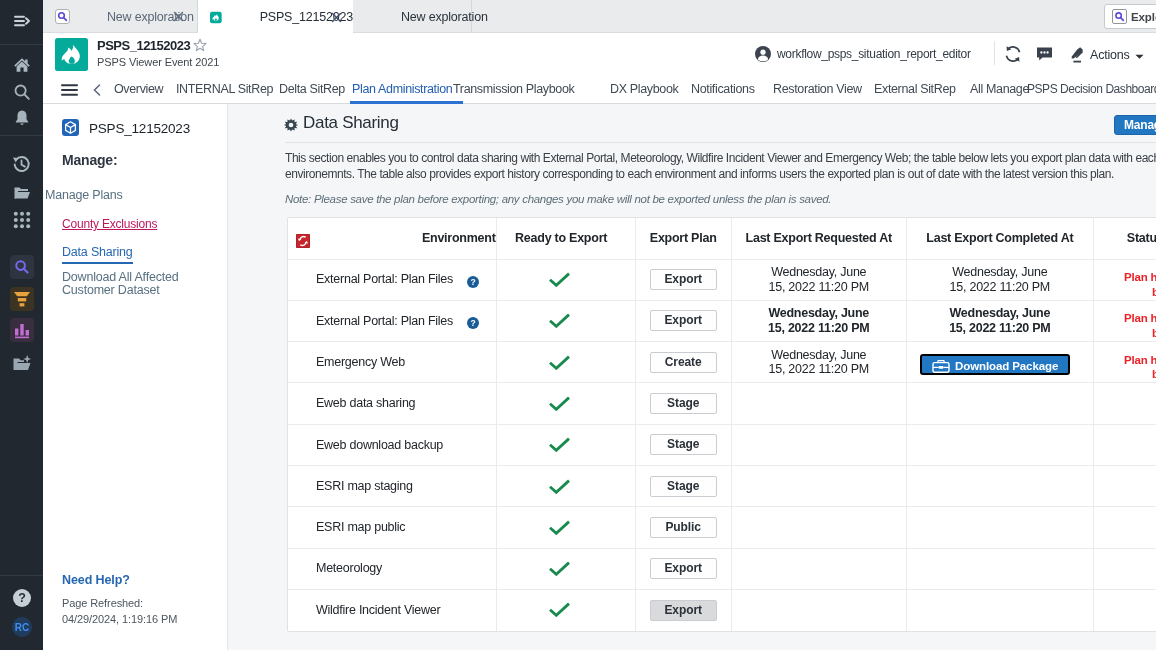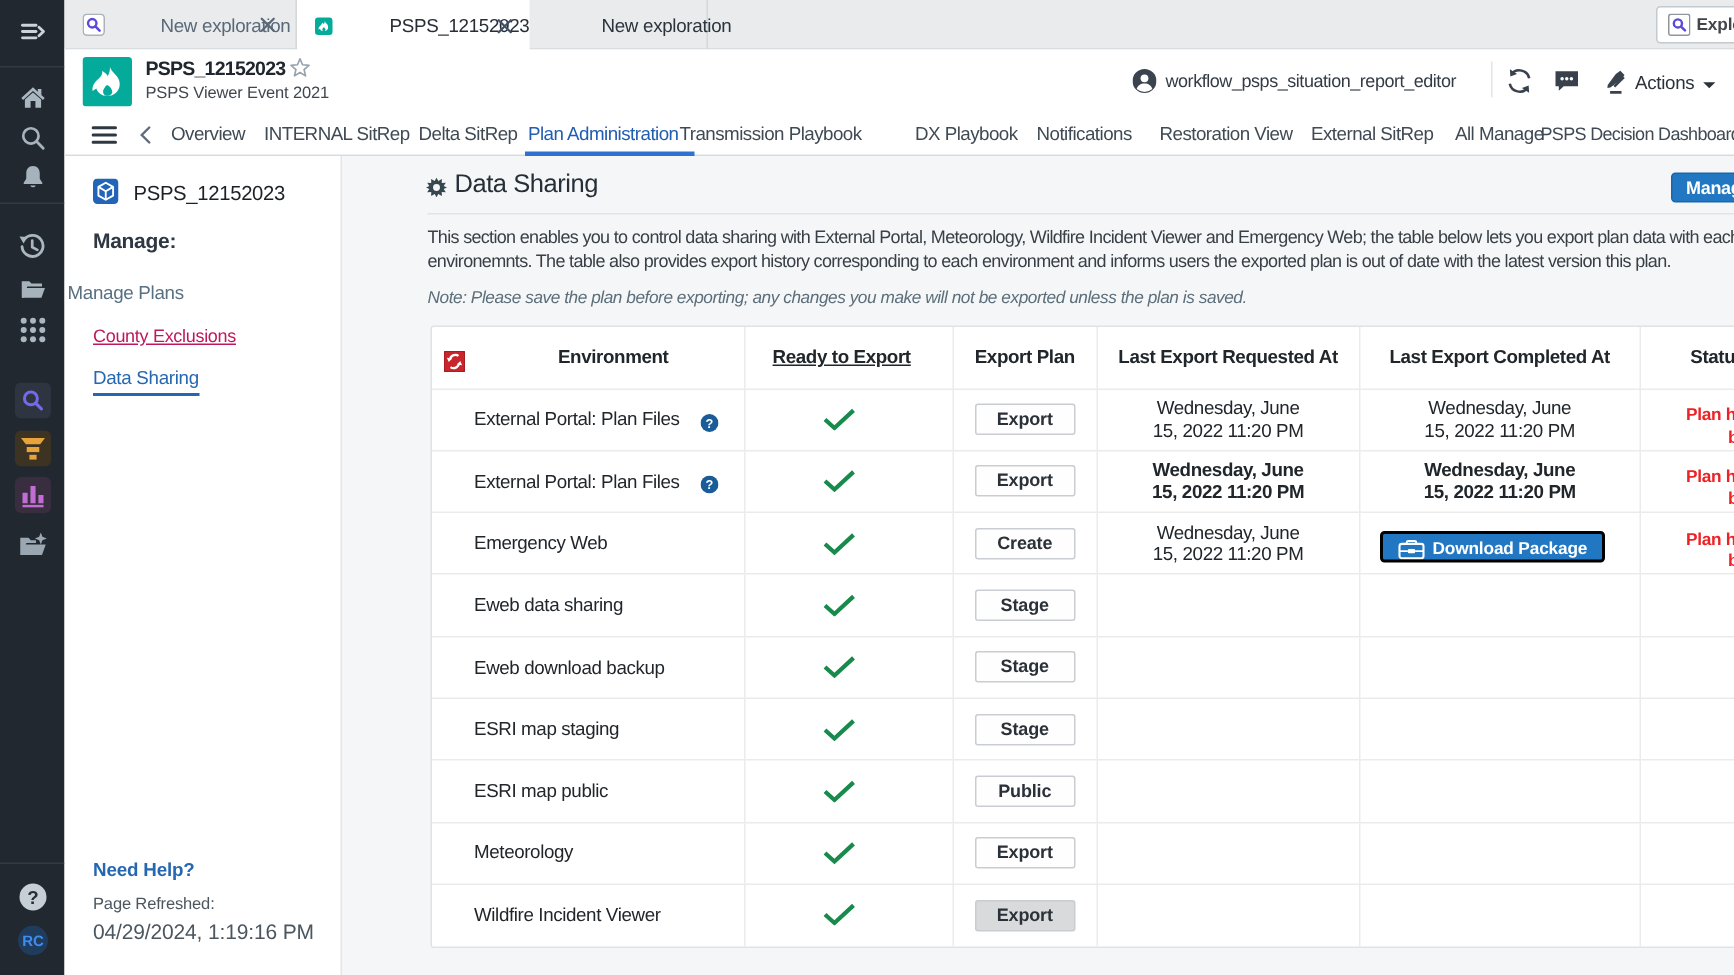--- a/index.html
+++ b/index.html
@@ -263,41 +263,42 @@
       <g fill="none" stroke="#fff" stroke-width="1.25" stroke-linejoin="round">
         <path d="M8.5 2.8 L13.4 5.6 V11.4 L8.5 14.2 L3.6 11.4 V5.6 Z"></path>
         <path d="M3.6 5.6 L8.5 8.5 L13.4 5.6 M8.5 8.5 V14.2"></path>
       </g>
     </svg>
   <div style="position:absolute; left:46px; top:17px; font-size:13.5px; letter-spacing:-0.2px; color:#1b2127; white-space:nowrap;">PSPS_12152023</div>
   <div style="position:absolute; left:19px; top:48px; font-size:14px; font-weight:bold; letter-spacing:-0.2px; color:#2e3742;">Manage:</div>
   <div style="position:absolute; left:2px; top:84px; font-size:12.5px; letter-spacing:-0.2px; color:#587080;">Manage Plans</div>
   <div style="position:absolute; left:19px; top:113px; font-size:12px; letter-spacing:-0.2px; color:#be185d;text-decoration:underline;">County Exclusions</div>
   <div style="position:absolute; left:19px; top:141px; font-size:12.5px; letter-spacing:-0.2px; color:#2667b1; border-bottom:2px solid #2667b1; padding-bottom:3px;">Data Sharing</div>
+  <div style="position:absolute; left:19px; top:167px; font-size:12.5px; letter-spacing:-0.2px; color:#587080; line-height:12.5px; width:138px;">Download All Affected Customer Dataset</div>
   <div style="position:absolute; left:19px; top:469px; font-size:12.5px; font-weight:bold; letter-spacing:-0.1px; color:#2667b1;">Need Help?</div>
   <div style="position:absolute; left:19px; top:493px; font-size:11px; letter-spacing:-0.1px; color:#4c565f;">Page Refreshed:</div>
-  <div style="position:absolute; left:19px; top:509px; font-size:14px; letter-spacing:-0.1px; color:#4c565f;">04/29/2024, 1:19:16 PM</div>
+  <div style="position:absolute; left:19px; top:509px; font-size:11px; letter-spacing:-0.1px; color:#4c565f;">04/29/2024, 1:19:16 PM</div>
 </div>
 <div id="main">
   <svg style="position:absolute; left:56px; top:14px;" width="14" height="14" viewBox="0 0 28 28">
       <path d="M14 1 L16.4 5.2 L21.2 2.8 L21 8 L26.4 7.6 L23.6 12 L28 14 L23.6 16 L26.4 20.4 L21 20 L21.2 25.2 L16.4 22.8 L14 27 L11.6 22.8 L6.8 25.2 L7 20 L1.6 20.4 L4.4 16 L0 14 L4.4 12 L1.6 7.6 L7 8 L6.8 2.8 L11.6 5.2 Z" fill="#37474f"></path>
       <circle cx="14" cy="14" r="4.6" fill="#f5f6f7"></circle>
     </svg>
   <div style="position:absolute; left:75px; top:9px; font-size:17px; letter-spacing:-0.3px; color:#262f38; white-space:nowrap;">Data Sharing</div>
   <div style="position:absolute; left:886px; top:11px; width:120px; height:20px; background:#2277c3; border:1px solid #1d65a8; border-radius:3px; color:#fff; font-size:12px; letter-spacing:-0.2px; font-weight:bold; line-height:18px; padding-left:9px;">Manage</div>
   <div style="position:absolute; left:57px; top:38px; width:871px; height:1px; background:#e3e3e4;"></div>
   <div style="position:absolute; left:57px; top:46px; font-size:12px; letter-spacing:-0.45px; color:#383f46; line-height:16px; white-space:nowrap;">This section enables you to control data sharing with External Portal, Meteorology, Wildfire Incident Viewer and Emergency Web; the table below lets you export plan data with each the<br>environemnts. The table also provides export history corresponding to each environment and informs users the exported plan is out of date with the latest version this plan.</div>
   <div style="position:absolute; left:57px; top:89px; font-size:11.5px; letter-spacing:-0.3px; font-style:italic; color:#5c6e7a; white-space:nowrap;">Note: Please save the plan before exporting; any changes you make will not be exported unless the plan is saved.</div>
 </div>
 <div id="card">
 <table>
 <tbody>
         <tr>
-  <th style="width:208px; text-align:center;"><span style="padding-left:34px;">Environment</span></th>
-  <th style="width:139px; padding-right:9px;text-decoration:underline;">Ready to Export</th>
+  <th style="width:208px; text-align:right;"><span style="padding-left:34px;">Environment</span></th>
+  <th style="width:139px; padding-right:9px;">Ready to Export</th>
   <th style="width:96px;">Export Plan</th>
   <th style="width:175px;">Last Export Requested At</th>
   <th style="width:187px;">Last Export Completed At</th>
   <th style="width:206px; text-align:left;"><span style="padding-left:33px;">Status</span></th>
 </tr>
 <tr>
   <td class="env">External Portal: Plan Files</td>
   <td class="chk"></td>
   <td><span class="btn">Export</span></td>
   <td>Wednesday, June<br>15, 2022 11:20 PM</td>

